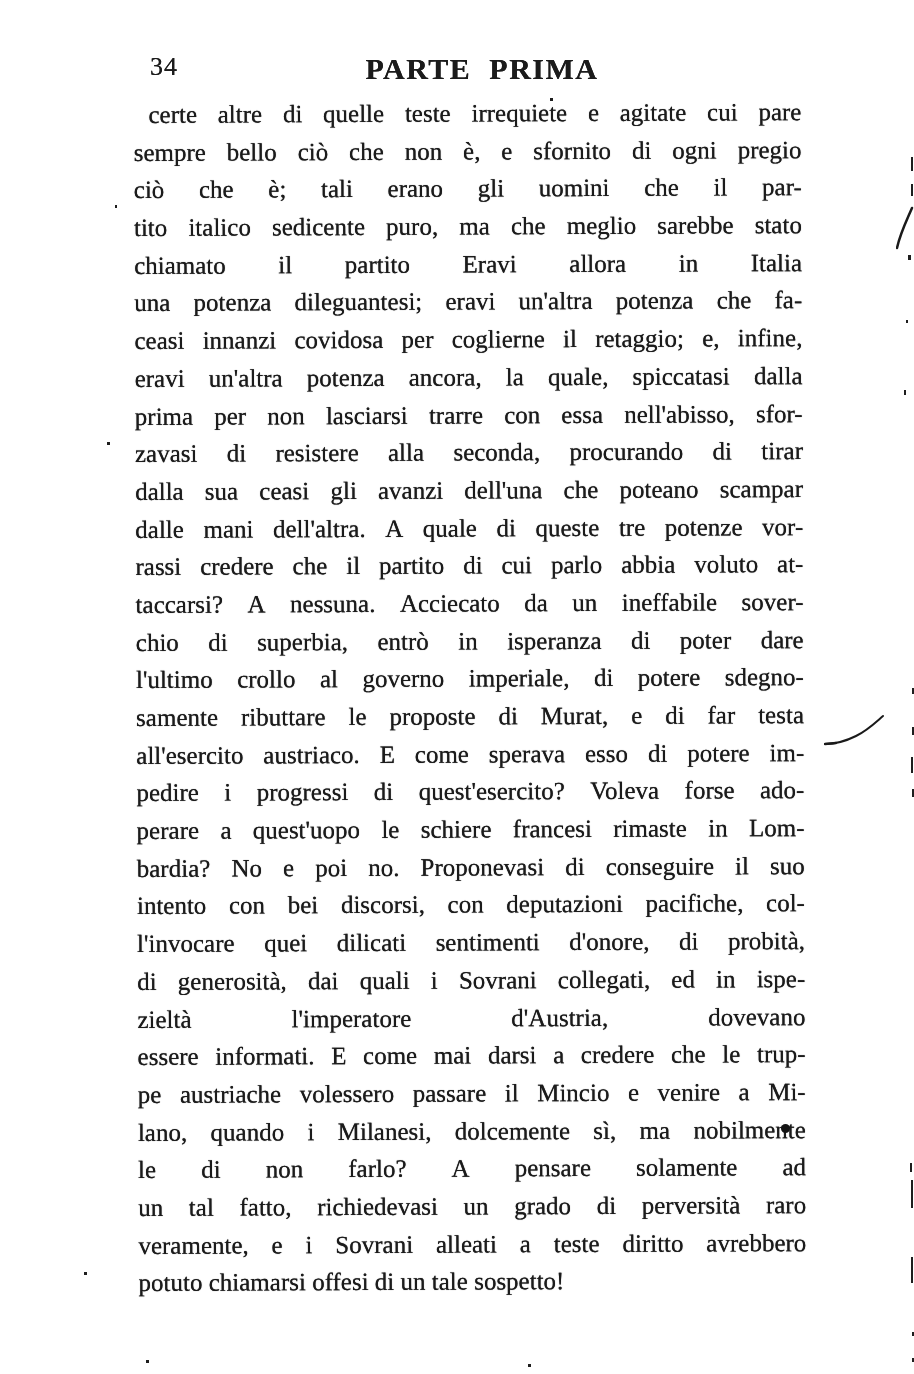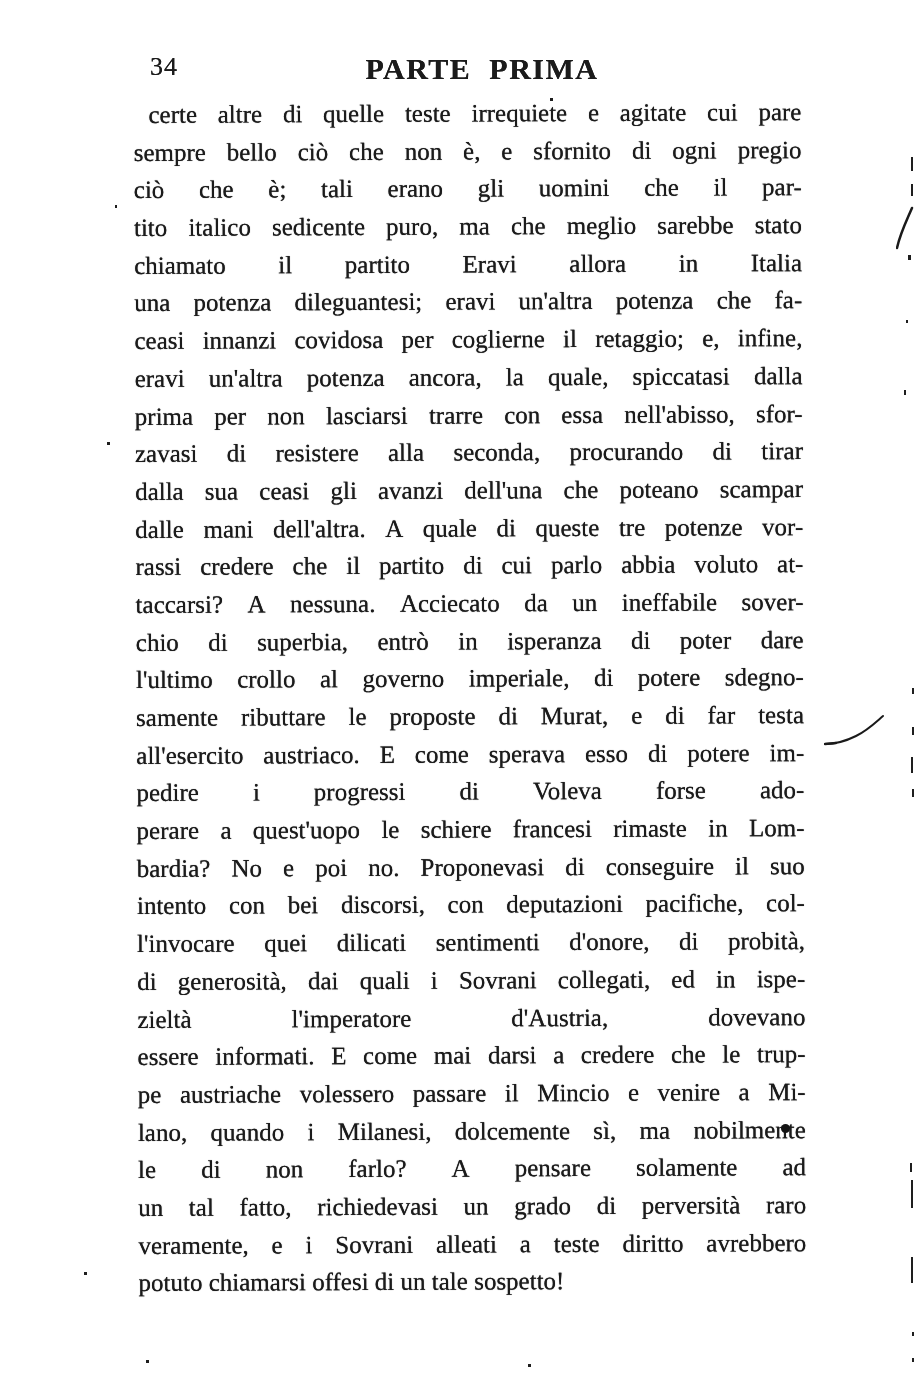--- a/index.html
+++ b/index.html
@@ -280,20 +280,21 @@
         <span>esso</span>
         <span>di</span>
         <span>potere</span>
         <span>im-</span>
       </div>
       <div class="line">
         <span>pedire</span>
         <span>i</span>
         <span>progressi</span>
         <span>di</span>
+        <span>quest'esercito?</span>
         <span>Voleva</span>
         <span>forse</span>
         <span>ado-</span>
       </div>
       <div class="line">
         <span>perare</span>
         <span>a</span>
         <span>quest'uopo</span>
         <span>le</span>
         <span>schiere</span>

